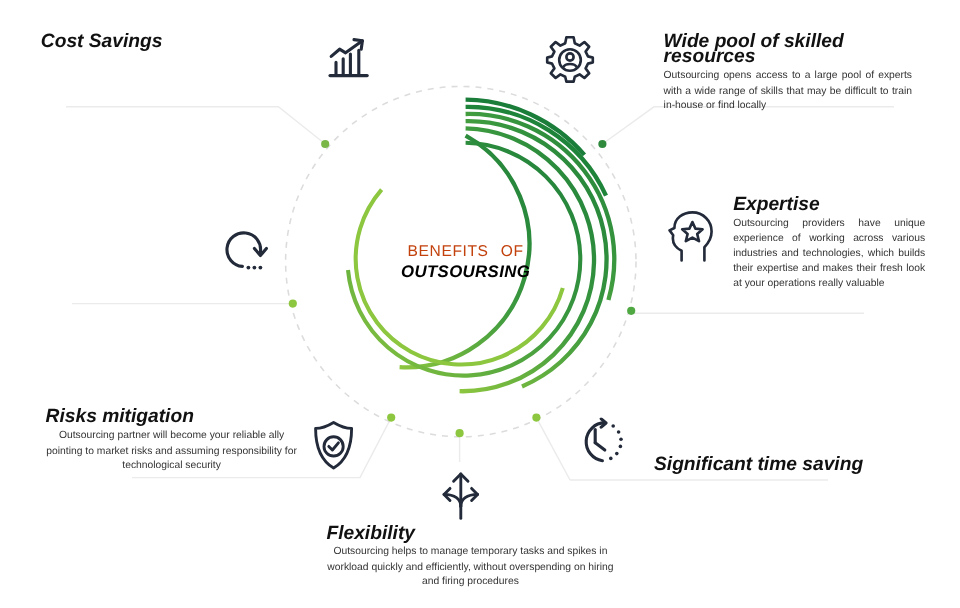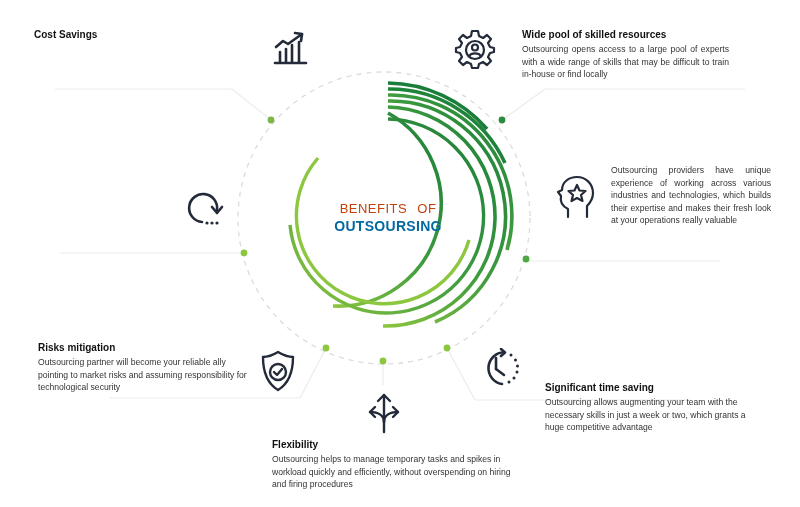--- a/index.html
+++ b/index.html
@@ -1,25 +1,25 @@
 <!DOCTYPE html>
 <html><head>
 <meta charset="utf-8">
 <style>
   html, body { margin: 0; padding: 0; background: #ffffff; }
   body { width: 800px; height: 507px; position: relative; overflow: hidden; font-family: "Liberation Sans", sans-serif; color: #222; }
   .svg-layer { position: absolute; left: 0; top: 0; width: 800px; height: 507px; }
   .block { position: absolute; }
-  .block h3 { margin: 0 0 2px 0; font-size: 10px; font-weight: bold; color: #111; line-height: 13px; }
-  .block p { margin: 0; font-size: 8.6px; line-height: 12.5px; color: #333; }
+  .block h3 { margin: 0 0 2px 0; font-size: 16px; font-weight: bold; color: #111; line-height: 13px; font-style: italic; }
+  .block p { margin: 0; font-size: 8.6px; line-height: 12.5px; color: #333; text-align: center; }
   .justify p { text-align: justify; }
   .icon { position: absolute; }
   .center-title { position: absolute; text-align: center; left: 318px; width: 140px; top: 200px; }
   .center-title .l1 { font-size: 13px; letter-spacing: 0.5px; color: #c2410c; line-height: 17px; word-spacing: 6px; }
-  .center-title .l2 { font-size: 14px; font-weight: bold; color: #0369a1; line-height: 18px; letter-spacing: 0.3px; }
+  .center-title .l2 { font-size: 14px; font-weight: bold; color: #000000; line-height: 18px; letter-spacing: 0.3px; font-style: italic; }
 </style>
 </head>
 <body>
 
 <svg class="svg-layer" viewBox="0 0 800 507" xmlns="http://www.w3.org/2000/svg">
   <defs>
     <linearGradient id="gSpiral" x1="0" y1="0" x2="0" y2="1">
       <stop offset="0" stop-color="#1b7d3a"></stop>
       <stop offset="0.6" stop-color="#4fa842"></stop>
       <stop offset="1" stop-color="#8dc63f"></stop>
@@ -82,21 +82,21 @@
     <path d="M3 17 L10 11 L15 14 L29 4"></path>
     <path d="M22 3 L29 4 L28 11"></path>
     <line x1="7" y1="22" x2="7" y2="32"></line>
     <line x1="13" y1="19" x2="13" y2="32"></line>
     <line x1="19" y1="15" x2="19" y2="32"></line>
     <line x1="26" y1="12" x2="26" y2="32"></line>
     <line x1="2" y1="33" x2="33" y2="33"></line>
   </g>
 </svg>
 
-<div class="block justify" style="left:522px; top:28px; width:207px;">
+<div class="block justify" style="left:553px; top:28px; width:207px;">
   <h3>Wide pool of skilled resources</h3>
   <p>Outsourcing opens access to a large pool of experts with a wide range of skills that may be difficult to train in-house or find locally</p>
 </div>
 <svg class="icon" style="left:454px; top:28px;" width="42" height="42" viewBox="0 0 42 42">
   <g fill="none" stroke="#232b3a" stroke-width="2.2" stroke-linejoin="round">
     <path d="M18 3 H24 L25 8 L29 10 L33 7 L37 11 L34 15 L36 19 L40 20 V24 L36 25 L34 29 L37 33 L33 37 L29 34 L25 36 L24 40 H18 L17 36 L13 34 L9 37 L5 33 L8 29 L6 25 L2 24 V20 L6 19 L8 15 L5 11 L9 7 L13 10 L17 8 Z"></path>
     <circle cx="21" cy="22" r="9"></circle>
     <circle cx="21" cy="19.5" r="3"></circle>
     <path d="M15.5 28 C17 24.5 25 24.5 26.5 28"></path>
   </g>
@@ -110,20 +110,21 @@
     <path d="M26 19 L31 25 L36 19"></path>
   </g>
   <g fill="#232b3a">
     <circle cx="21" cy="35" r="1.6"></circle>
     <circle cx="26" cy="35" r="1.6"></circle>
     <circle cx="31" cy="35" r="1.6"></circle>
   </g>
 </svg>
 
 <div class="block justify" style="left:611px; top:164px; width:160px;">
+  <h3>Expertise</h3>
   <p>Outsourcing providers have unique experience of working across various industries and technologies, which builds their expertise and makes their fresh look at your operations really valuable</p>
 </div>
 <svg class="icon" style="left:556px; top:175px;" width="40" height="46" viewBox="0 0 40 46">
   <g fill="none" stroke="#232b3a" stroke-width="2.2" stroke-linejoin="round" stroke-linecap="round">
     <path d="M12 42 V34 C6 31 4 26 5 21 L2 17 L6 15 C6 7 13 2 21 2 C30 2 37 9 37 18 C37 25 33 29 31 31 V42"></path>
     <path d="M21 10 L23.5 15.5 L29.5 16 L25 20 L26.5 26 L21 23 L15.5 26 L17 20 L12.5 16 L18.5 15.5 Z"></path>
   </g>
 </svg>
 
 <div class="block" style="left:38px; top:341px; width:210px;">
@@ -133,21 +134,20 @@
 <svg class="icon" style="left:260px; top:350px;" width="36" height="42" viewBox="0 0 36 42">
   <g fill="none" stroke="#232b3a" stroke-width="2.4" stroke-linejoin="round" stroke-linecap="round">
     <path d="M18 2 C23 5 28 7 33 7 C33 24 28 34 18 40 C8 34 3 24 3 7 C8 7 13 5 18 2 Z"></path>
     <circle cx="18" cy="22" r="8"></circle>
     <path d="M14 22 L17 25 L22 19"></path>
   </g>
 </svg>
 
 <div class="block" style="left:545px; top:341px; width:215px;margin-top:40px;">
   <h3>Significant time saving</h3>
-  <p>Outsourcing allows augmenting your team with the necessary skills in just a week or two, which grants a huge competitive advantage</p>
 </div>
 <svg class="icon" style="left:482px; top:348px;" width="40" height="40" viewBox="0 0 40 40">
   <g fill="none" stroke="#232b3a" stroke-width="2.6" stroke-linecap="round" stroke-linejoin="round">
     <path d="M20 36 A16 16 0 0 1 22 4.2"></path>
     <path d="M19 1 L23 4.5 L19 8"></path>
     <line x1="14" y1="10" x2="14" y2="21"></line>
     <line x1="14" y1="21" x2="22" y2="27"></line>
   </g>
   <g fill="#232b3a">
     <circle cx="29" cy="7" r="1.5"></circle>

